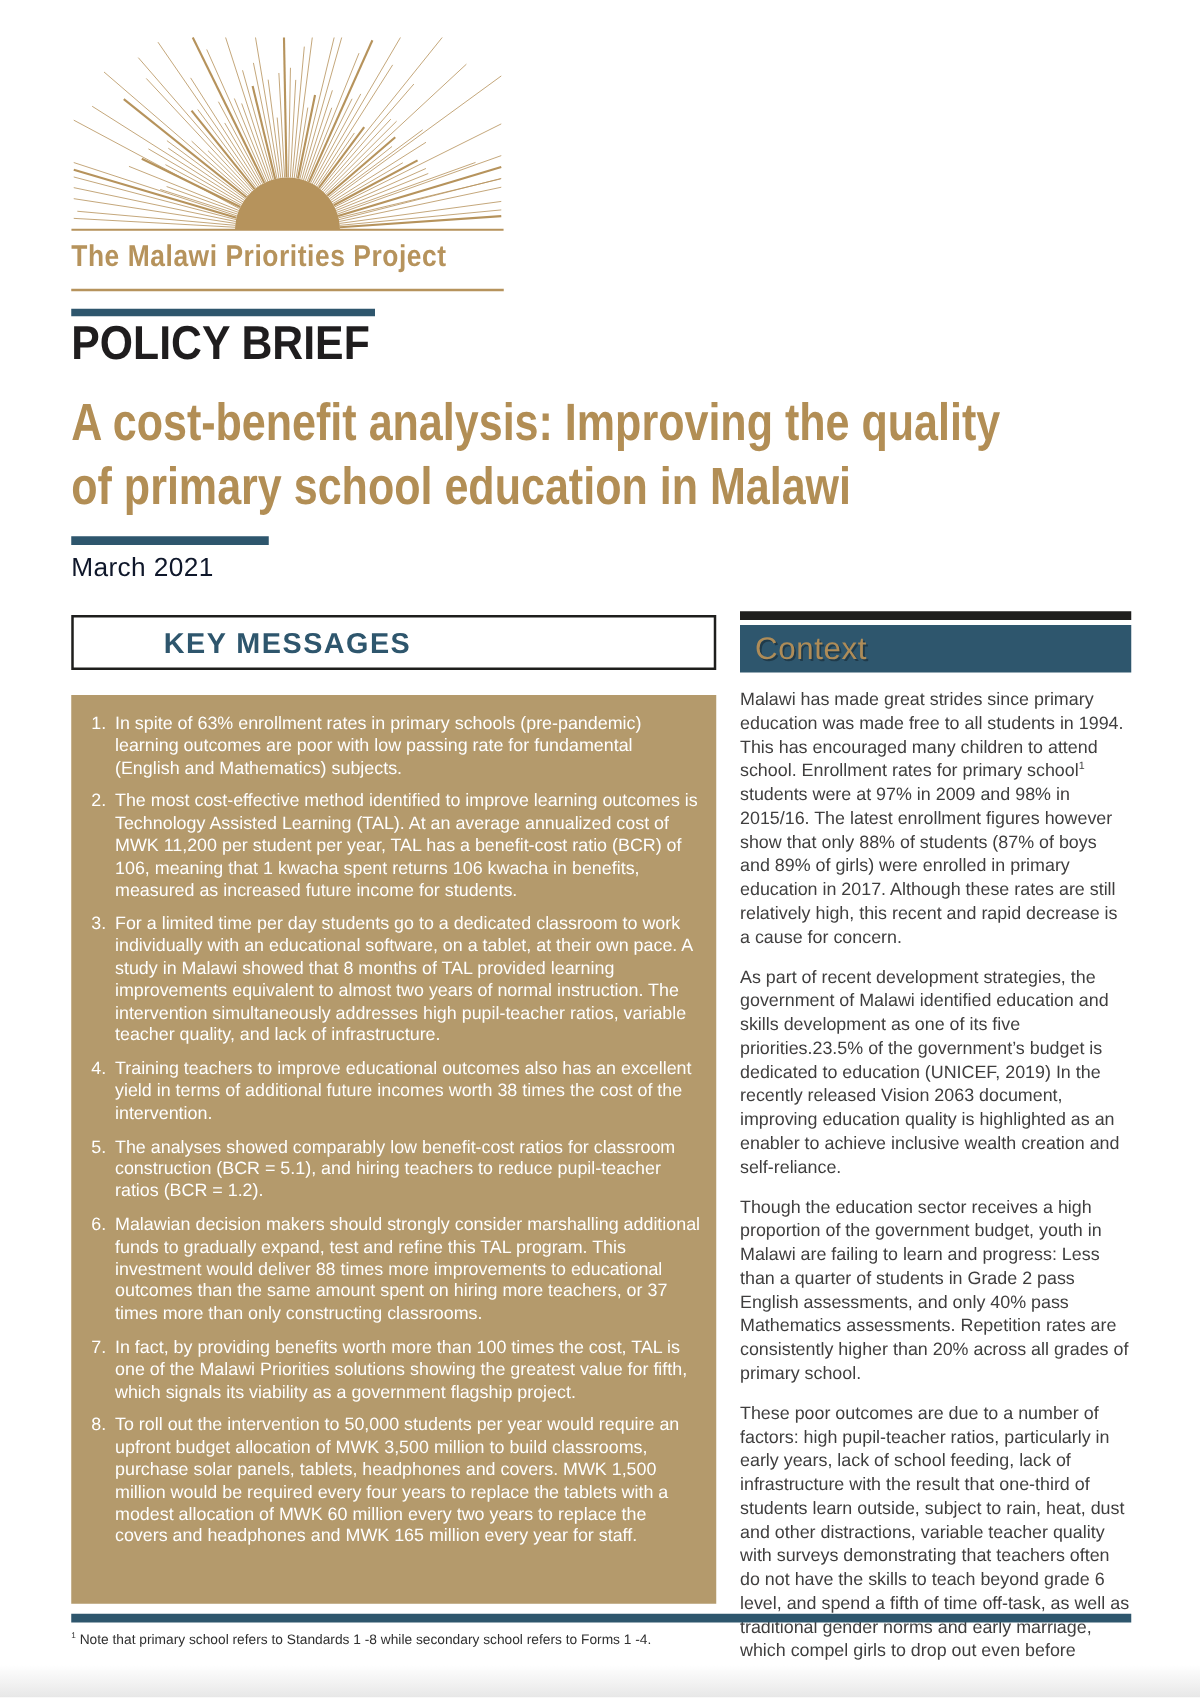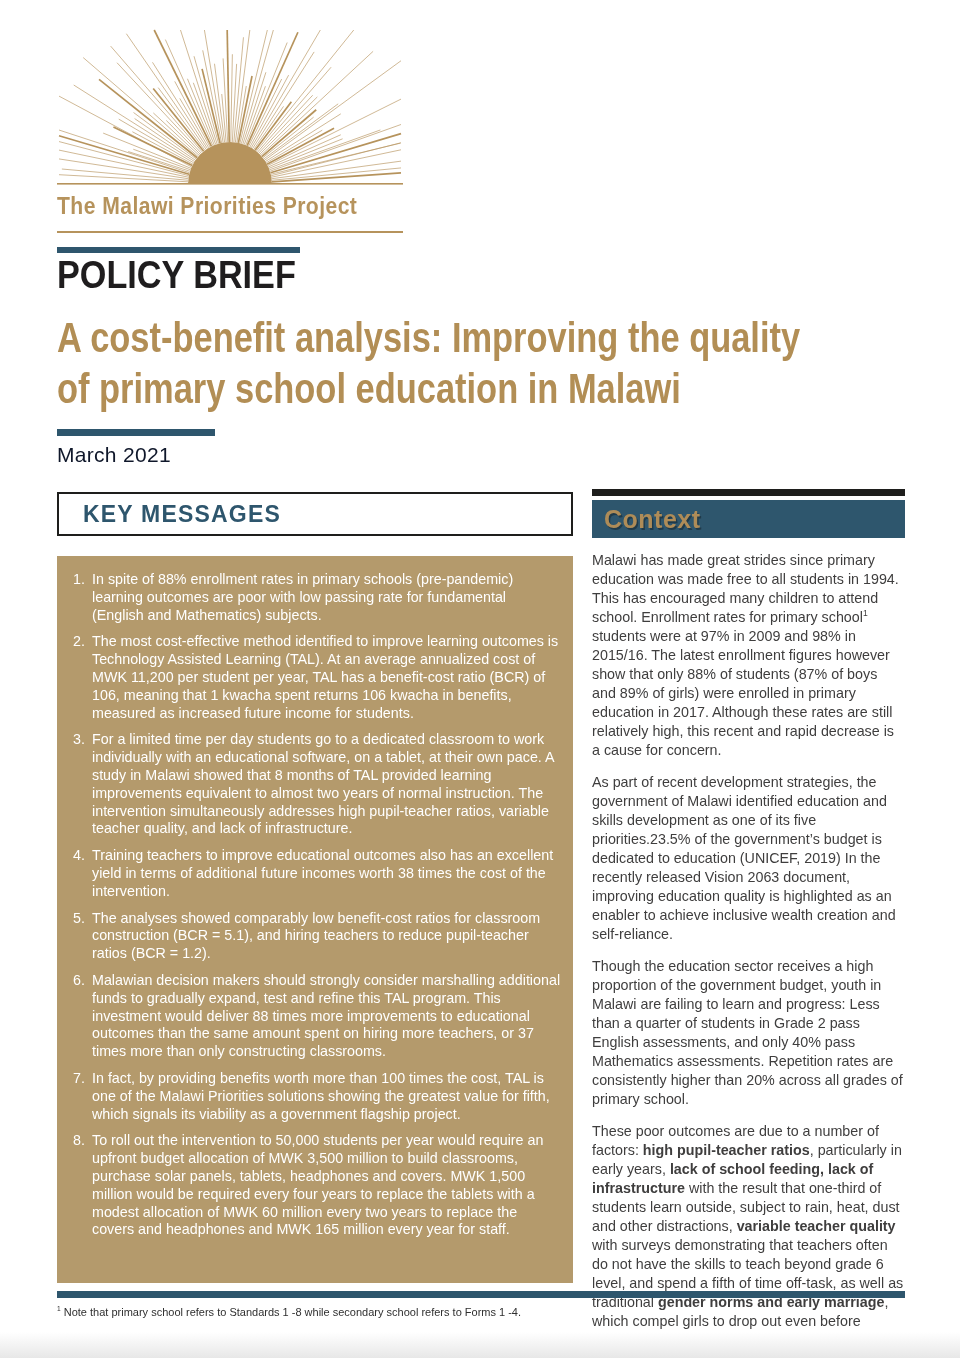--- a/index.html
+++ b/index.html
@@ -29,48 +29,48 @@
   }
   .bar-date{left:57px;top:429px;width:158px;height:7px;}
   .pub-date{left:57px;top:443px;font-size:21px;color:#0f172a;letter-spacing:.3px;}
 
   
   .km-head-box{
     left:57px;top:492px;width:516px;height:44px;border:2px solid #1e1e1c;
     box-sizing:border-box;background:#ffffff;display:flex;align-items:center;
   }
   .km-head-box span{
-    padding-left:24px;font-size:23px;font-weight:bold;color:#2e566d;letter-spacing:1.2px;
+    padding-left:24px;font-size:23px;font-weight:bold;color:#2e566d;letter-spacing:1.2px;margin-left:48px;
   }
   .km-panel{
     left:57px;top:556px;width:516px;height:727px;background:#b49a6c;
     box-sizing:border-box;padding:15px 12px 0 16px;overflow:hidden;
   }
   .km-panel ol{
     margin:0;padding:0;list-style:none;counter-reset:km;
     color:#ffffff;font-size:14.3px;line-height:17.8px;
   }
   .km-panel li{counter-increment:km;position:relative;padding-left:19px;margin-bottom:9px;}
   .km-panel li::before{content:counter(km) ".";position:absolute;left:0;top:0;}
 
   
   .ctx-black-bar{left:592px;top:489px;width:313px;height:7px;background:#1e1e1c;}
   .ctx-head{
     left:592px;top:500px;width:313px;height:38px;background:#2e566d;
     box-sizing:border-box;display:flex;align-items:center;
   }
   .ctx-head span{
-    padding-left:12px;font-size:25px;font-weight:bold;color:#ae8c58;
+    padding-left:12px;font-size:25px;font-weight:normal;color:#ae8c58;
     text-shadow:1.5px 1.5px 0 rgba(0,0,0,.32);letter-spacing:.5px;
   }
   .ctx-body{
     left:592px;top:551px;width:313px;font-size:14.3px;line-height:19px;color:#3f3e3e;
   }
   .ctx-body p{margin:0 0 13px 0;}
-  .ctx-body b{font-weight:bold;}
+  .ctx-body b{font-weight:normal;}
   sup{font-size:.6em;line-height:0;}
 
   
   .footer-bar{left:57px;top:1291px;width:848px;height:7px;background:#2e566d;}
   .footnote{left:57px;top:1306px;width:848px;font-size:11px;color:#2f2f2f;}
   .page-edge{
     left:0;top:1332px;width:960px;height:26px;
     background:linear-gradient(180deg,#ffffff 0%,#f2f2f2 55%,#e7e7e7 100%);
   }
 </style>
@@ -180,21 +180,21 @@
   <h2 class="abs title"><span>A cost-benefit analysis: Improving the quality</span><br><span>of primary school education in Malawi</span></h2>
 
   <div class="abs bar bar-date"></div>
   <div class="abs pub-date">March 2021</div>
 
   <div class="abs km-head-box">
     <span>KEY MESSAGES</span>
   </div>
   <div class="abs km-panel">
     <ol>
-        <li>In spite of 88% enrollment rates in primary schools (pre-pandemic) learning outcomes are poor with low passing rate for fundamental (English and Mathematics) subjects.</li>
+        <li>In spite of 63% enrollment rates in primary schools (pre-pandemic) learning outcomes are poor with low passing rate for fundamental (English and Mathematics) subjects.</li>
         <li>The most cost-effective method identified to improve learning outcomes is Technology Assisted Learning (TAL). At an average annualized cost of MWK 11,200 per student per year, TAL has a benefit-cost ratio (BCR) of 106, meaning that 1 kwacha spent returns 106 kwacha in benefits, measured as increased future income for students.</li>
         <li>For a limited time per day students go to a dedicated classroom to work individually with an educational software, on a tablet, at their own pace. A study in Malawi showed that 8 months of TAL provided learning improvements equivalent to almost two years of normal instruction. The intervention simultaneously addresses high pupil-teacher ratios, variable teacher quality, and lack of infrastructure.</li>
         <li>Training teachers to improve educational outcomes also has an excellent yield in terms of additional future incomes worth 38 times the cost of the intervention.</li>
         <li>The analyses showed comparably low benefit-cost ratios for classroom construction (BCR = 5.1), and hiring teachers to reduce pupil-teacher ratios (BCR = 1.2).</li>
         <li>Malawian decision makers should strongly consider marshalling additional funds to gradually expand, test and refine this TAL program. This investment would deliver 88 times more improvements to educational outcomes than the same amount spent on hiring more teachers, or 37 times more than only constructing classrooms.</li>
         <li>In fact, by providing benefits worth more than 100 times the cost, TAL is one of the Malawi Priorities solutions showing the greatest value for fifth, which signals its viability as a government flagship project.</li>
         <li>To roll out the intervention to 50,000 students per year would require an upfront budget allocation of MWK 3,500 million to build classrooms, purchase solar panels, tablets, headphones and covers. MWK 1,500 million would be required every four years to replace the tablets with a modest allocation of MWK 60 million every two years to replace the covers and headphones and MWK 165 million every year for staff.</li>
       </ol>
   </div>
 

